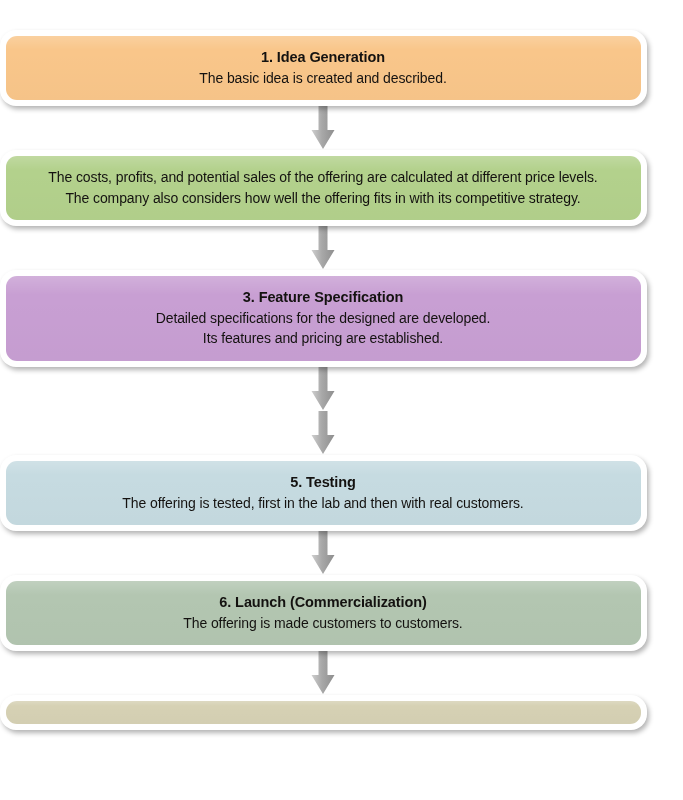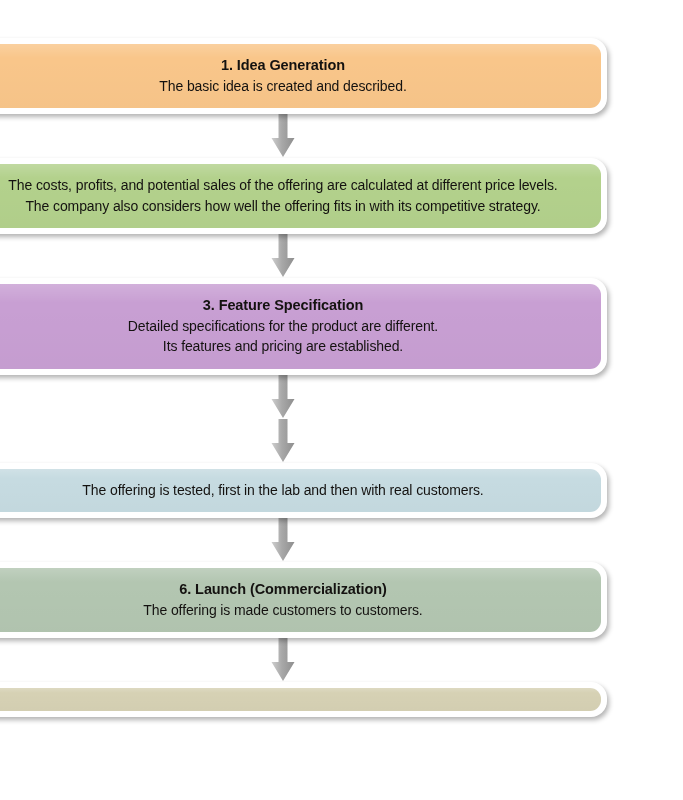--- a/index.html
+++ b/index.html
@@ -12,21 +12,22 @@
     background: #ffffff;
     font-family: "Liberation Sans", sans-serif;
     overflow: hidden;
   }
 
   #flow {
     position: relative;
     width: 566px;
     height: 800px;
     box-sizing: border-box;
-    padding: 8px;
+    padding: 0;
+    margin-left: 40px;
   }
 
   .stage-wrap {
     position: relative;
     width: 100%;
     display: flex;
     flex-direction: column;
     align-items: center;
   }
 
@@ -129,21 +130,21 @@
     <svg width="30" height="44" viewBox="0 0 30 44" aria-hidden="true">
       <path d="M10.5 0 H19.5 V24 H26.5 L15 43 L3.5 24 H10.5 Z" fill="url(#agrad)"></path>
     </svg>
   </div>
 
   <div class="stage-wrap">
     <div class="stage">
       <div class="stage-inner" id="inner-2" style="background-color: rgb(200, 159, 211);">
         <div class="stage-title">3. Feature Specification</div>
         <div class="stage-desc">
-          <span class="line">Detailed specifications for the product are different.</span>
+          <span class="line">Detailed specifications for the designed are developed.</span>
           <span class="line">Its features and pricing are established.</span>
         </div>
       </div>
     </div>
   </div>
 
   <div class="connector">
     <svg width="30" height="44" viewBox="0 0 30 44" aria-hidden="true">
       <path d="M10.5 0 H19.5 V24 H26.5 L15 43 L3.5 24 H10.5 Z" fill="url(#agrad)"></path>
     </svg>
@@ -152,20 +153,21 @@
 
   <div class="connector">
     <svg width="30" height="44" viewBox="0 0 30 44" aria-hidden="true">
       <path d="M10.5 0 H19.5 V24 H26.5 L15 43 L3.5 24 H10.5 Z" fill="url(#agrad)"></path>
     </svg>
   </div>
 
   <div class="stage-wrap">
     <div class="stage">
       <div class="stage-inner" id="inner-4" style="background-color: rgb(198, 219, 225);">
+        <div class="stage-title">5. Testing</div>
         <div class="stage-desc">
           <span class="line">The offering is tested, first in the lab and then with real customers.</span>
         </div>
       </div>
     </div>
   </div>
 
   <div class="connector">
     <svg width="30" height="44" viewBox="0 0 30 44" aria-hidden="true">
       <path d="M10.5 0 H19.5 V24 H26.5 L15 43 L3.5 24 H10.5 Z" fill="url(#agrad)"></path>

